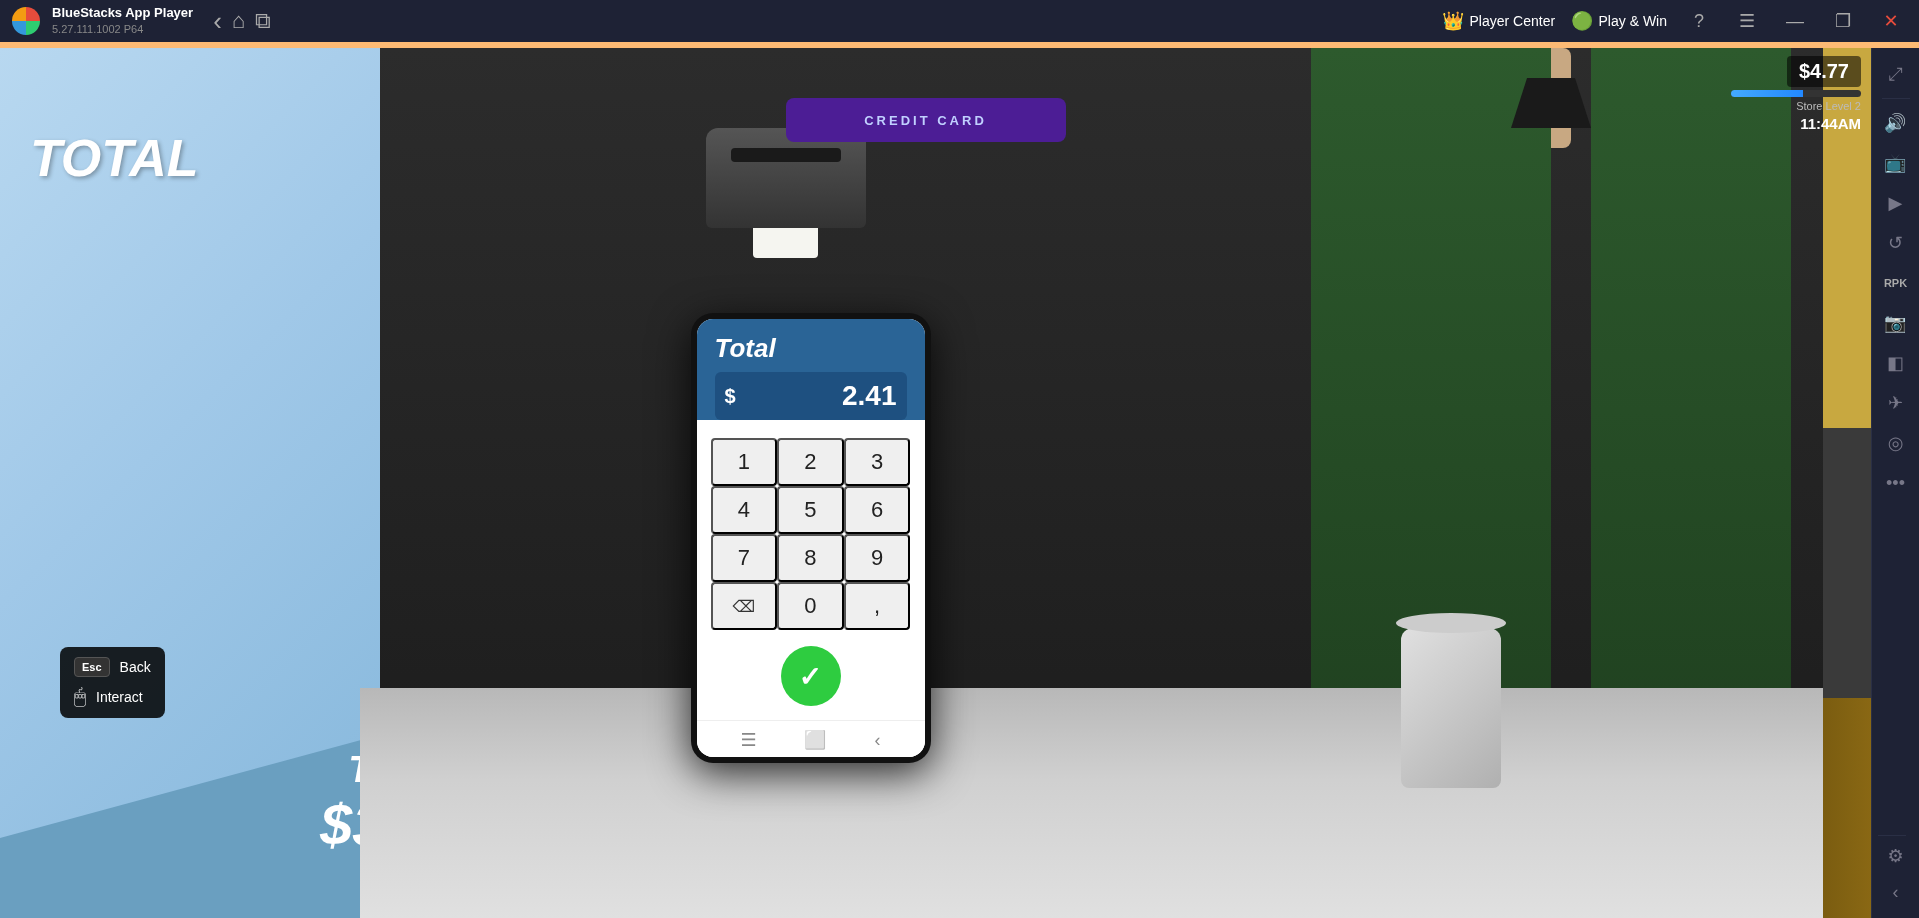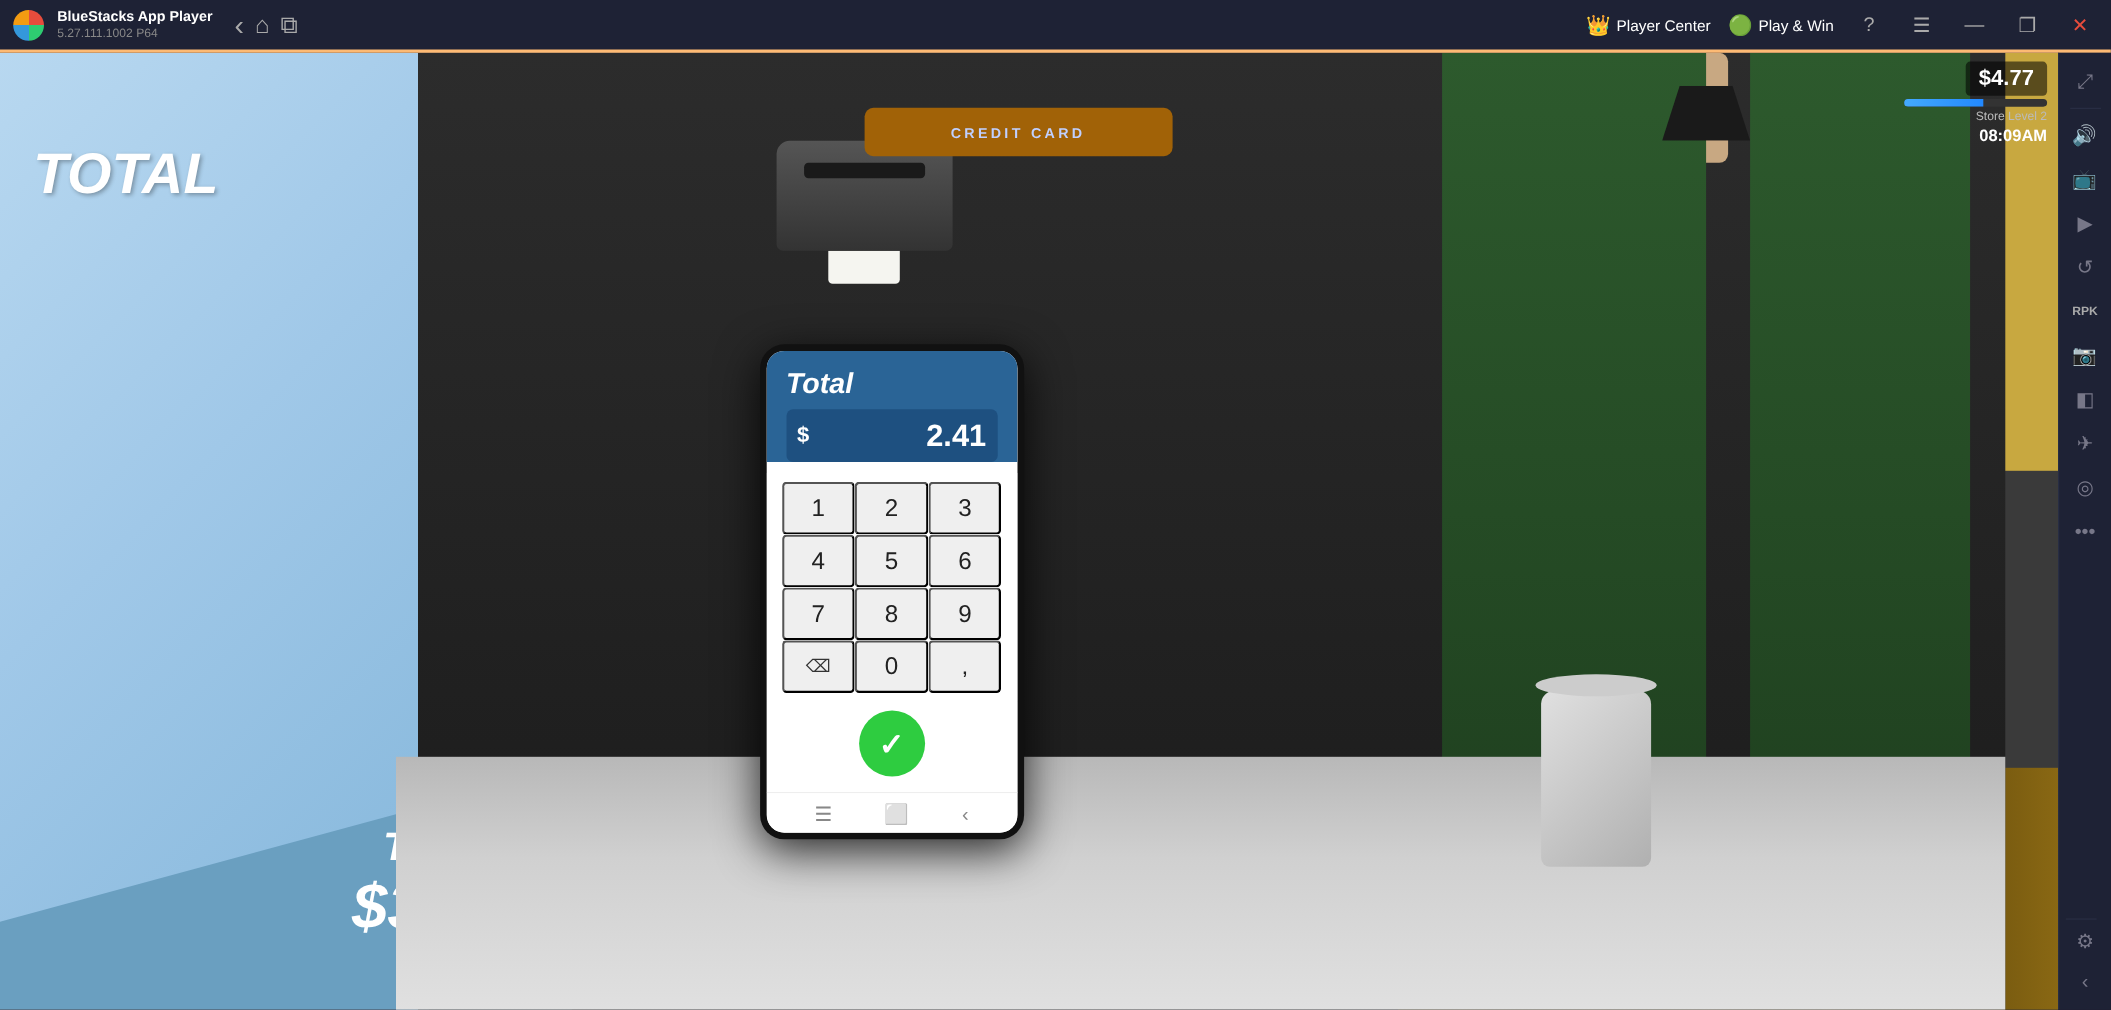--- a/index.html
+++ b/index.html
@@ -16,21 +16,21 @@
     #topbar {
       position: absolute;
       top: 0; left: 0; right: 0;
       height: 48px;
       background: #1e2235;
       display: flex;
       align-items: center;
       padding: 0 12px;
       gap: 12px;
       z-index: 100;
-      border-bottom: 3px solid #fdba74;
+      border-bottom: 6px solid #fdba74;
     }
     #bluestacks-logo {
       width: 28px; height: 28px;
       background: conic-gradient(#e74c3c 0deg 90deg, #2ecc71 90deg 180deg, #3498db 180deg 270deg, #f39c12 270deg 360deg);
       border-radius: 50%;
       flex-shrink: 0;
     }
     #app-title {
       display: flex;
       flex-direction: column;
@@ -400,20 +400,30 @@
     <div id="wall-bg" style="position:absolute;top:0;right:0;width:550px;height:380px;background:#c8a840;z-index:1;"></div>
 
     <div id="floor-bg" style="position:absolute;bottom:0;right:0;width:600px;height:220px;background:repeating-linear-gradient(90deg,#7a5c10 0,#8B6914 55px,#9b7520 57px,#7a5c10 110px);z-index:1;"></div>
 
     <div id="panel-left"></div>
     <div id="panel-left-dark"></div>
 
     <div id="total-label-left">TOTAL</div>
 
 
+    <div id="controls-box">
+      <div class="control-row">
+        <span class="key-badge">Esc</span>
+        <span class="control-label">Back</span>
+      </div>
+      <div class="control-row">
+        <span class="mouse-icon">🖱</span>
+        <span class="control-label">Interact</span>
+      </div>
+    </div>
 
     <div id="total-bottom">
       <div id="total-bottom-label">TOTAL</div>
       <div id="total-bottom-value">$3.35</div>
     </div>
 
     <div style="position:absolute;top:0;left:380px;right:48px;bottom:0;background:linear-gradient(180deg,#2c2c2c 0%,#1a1a1a 100%);z-index:2;"></div>
 
     <div style="position:absolute;top:0;right:80px;width:480px;height:870px;z-index:3;">
 
@@ -430,21 +440,21 @@
     <div style="position:absolute;bottom:130px;right:370px;width:100px;height:160px;background:linear-gradient(135deg,#e0e0e0 0%,#b0b0b0 100%);border-radius:12px 12px 8px 8px;z-index:5;"></div>
     <div style="position:absolute;bottom:285px;right:365px;width:110px;height:20px;background:#cccccc;border-radius:50%;z-index:6;"></div>
 
     <div style="position:absolute;top:80px;left:calc(50% - 240px);width:180px;z-index:5;">
       <div style="width:160px;height:100px;background:linear-gradient(180deg,#555 0%,#333 100%);border-radius:12px 12px 6px 6px;margin:0 auto;position:relative;">
         <div style="position:absolute;top:20px;left:25px;right:25px;height:14px;background:#1a1a1a;border-radius:4px;"></div>
       </div>
       <div style="width:65px;height:30px;background:#f5f5f0;margin:0 auto;border-radius:0 0 4px 4px;"></div>
     </div>
 
-    <div style="position:absolute;top:50px;left:calc(50% - 150px);width:280px;height:44px;background:#a16207;border-radius:8px;display:flex;align-items:center;justify-content:center;z-index:5;">
+    <div style="position:absolute;top:50px;left:calc(50% - 150px);width:280px;height:44px;background:#4c1d95;border-radius:8px;display:flex;align-items:center;justify-content:center;z-index:5;">
       <span style="color:#c0d0ff;font-size:13px;letter-spacing:3px;font-weight:bold;">CREDIT CARD</span>
     </div>
 
     <div id="payment-terminal" style="position:absolute;top:265px;left:calc(50% - 245px);width:240px;background:#111;border-radius:22px;padding:6px;box-shadow:0 10px 40px rgba(0,0,0,0.8);z-index:10;">
       <div id="terminal-screen" style="background:#fff;border-radius:16px;overflow:hidden;">
 
         <div id="terminal-header" style="background:#2a6496;padding:14px 18px 0;">
           <div id="terminal-total-label" style="color:#fff;font-size:26px;font-weight:900;font-style:italic;">Total</div>
 
           <div id="terminal-amount-row" style="display:flex;align-items:center;background:#1e5080;padding:8px 10px;border-radius:6px;margin-top:8px;margin-bottom:10px;">
@@ -481,17 +491,17 @@
         </div>
       </div>
     </div>
 
     <div id="game-hud" style="position:absolute;top:8px;right:10px;display:flex;flex-direction:column;align-items:flex-end;gap:3px;z-index:8;">
       <div style="background:rgba(0,0,0,0.55);color:#fff;font-size:20px;font-weight:bold;padding:4px 12px;border-radius:4px;">$4.77</div>
       <div style="width:130px;height:7px;background:#333;border-radius:4px;overflow:hidden;">
         <div style="width:55%;height:100%;background:linear-gradient(90deg,#4af,#28f);"></div>
       </div>
       <div style="color:#bbb;font-size:11px;">Store Level 2</div>
-      <div style="color:#fff;font-size:15px;font-weight:bold;">08:09AM</div>
+      <div style="color:#fff;font-size:15px;font-weight:bold;">11:44AM</div>
     </div>
 
   </div>
 </div>
 
 </body></html>

